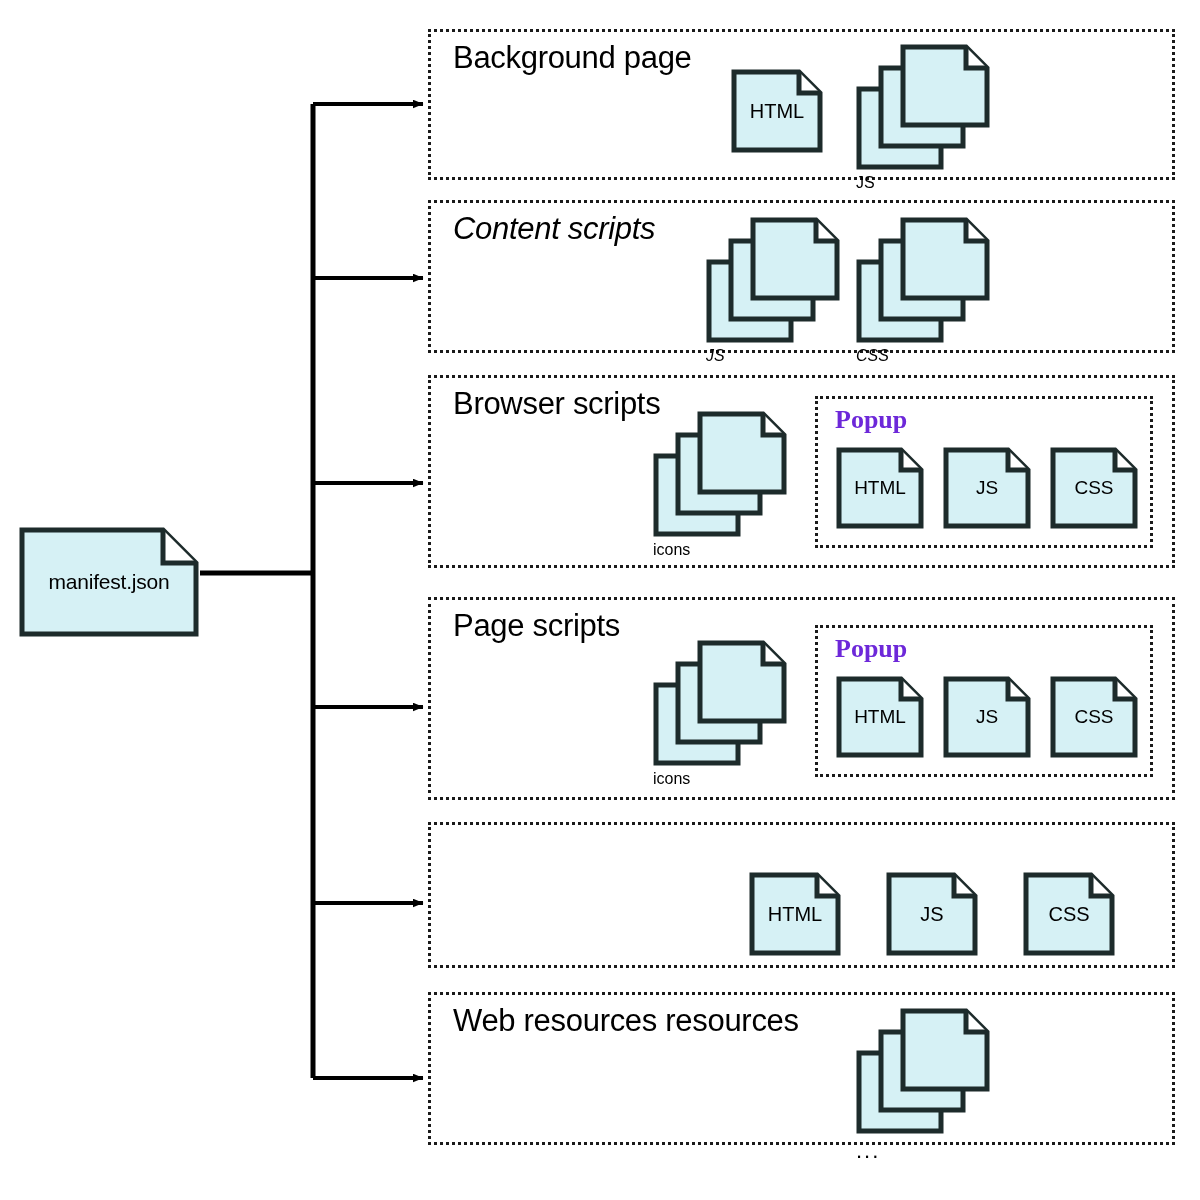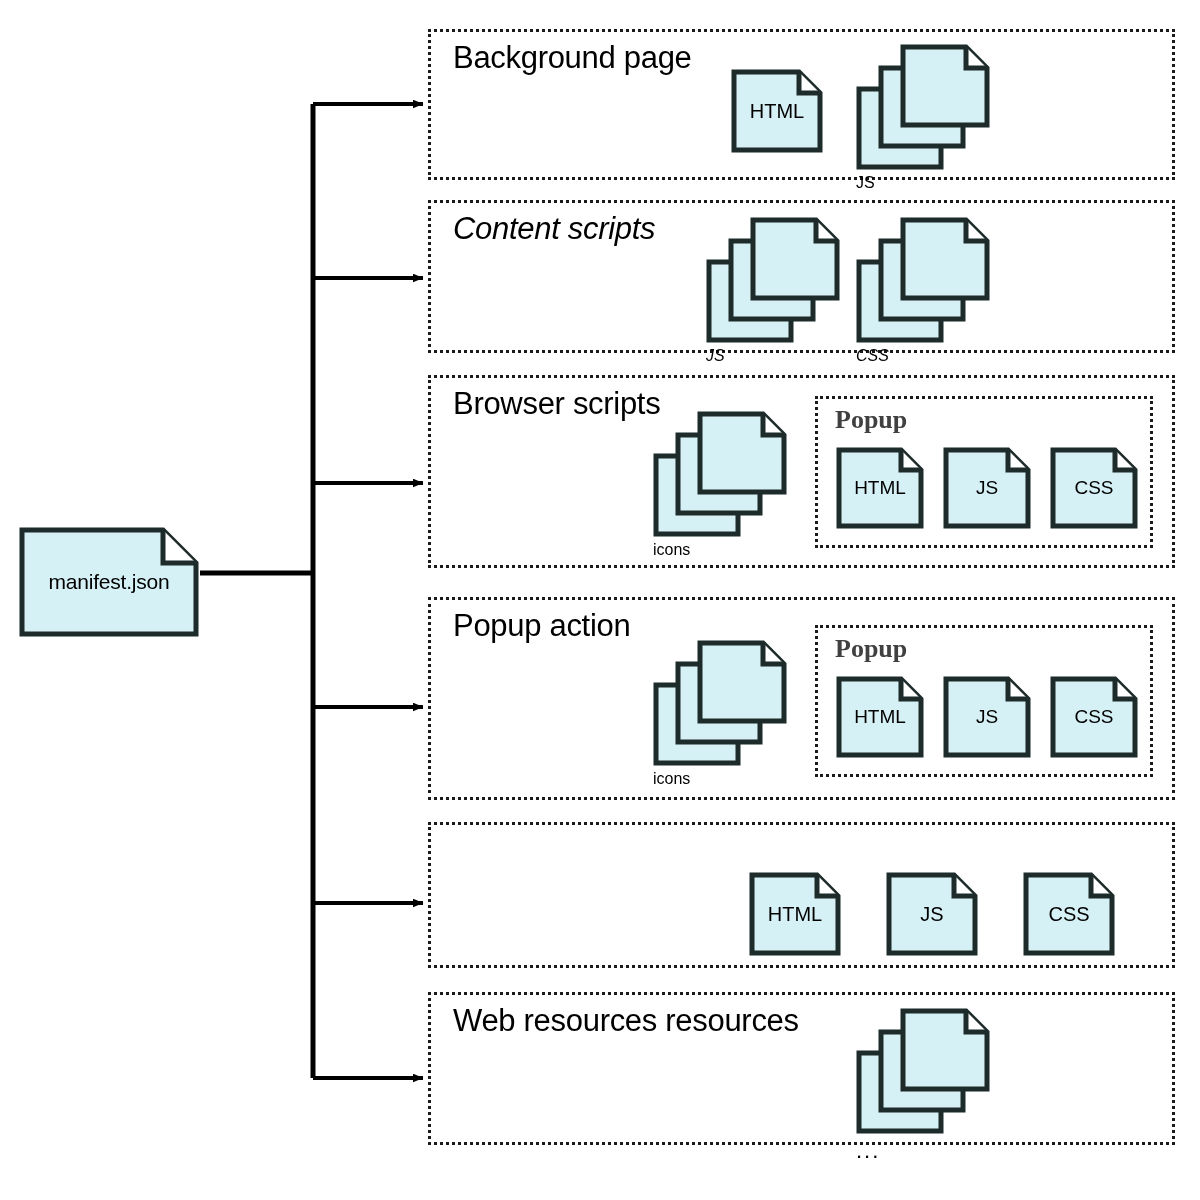--- a/index.html
+++ b/index.html
@@ -50,21 +50,21 @@
     border:3px dotted #1a1a1a;
     box-sizing:border-box;
     background:#ffffff;
   }
   .popup-title{
     position:absolute;
     left:14px;top:6px;
     font-family:"Liberation Serif",serif;
     font-weight:700;
     font-size:26px;
-    color:#404040;
+    color:#6d28d9;
     background:#fff;
     padding:0 3px;
     white-space:nowrap;
   }
 
   
   .doc{position:absolute;border-radius:25px;}
   .doc svg{display:block;overflow:visible;}
   .doc .doctext{
     position:absolute;left:0;top:0;width:100%;height:100%;
@@ -189,21 +189,21 @@
         <svg width="88" height="82" viewBox="0 0 88 82">
           <path d="M3,3 L65,3 L85,23 L85,79 L3,79 Z" fill="#d6f1f5" stroke="#1d2b2b" stroke-width="5" stroke-linejoin="miter"></path>
           <path d="M65,3 L65,23 L85,23" fill="#ffffff" stroke="#1d2b2b" stroke-width="5" stroke-linejoin="miter"></path>
         </svg>
         <div class="doctext">CSS</div>
       </div>
     </div>
   </div>
 
   <div class="section" style="top:597px;height:203px;">
-    <div class="section-title">Popup action</div>
+    <div class="section-title">Page scripts</div>
 
     <div class="stack" style="left:222px;top:40px;width:135px;height:126px;">
       <svg width="135" height="126" viewBox="0 0 135 126">
         <path d="M3,45 L85,45 L85,123 L3,123 Z" fill="#d6f1f5" stroke="#1d2b2b" stroke-width="5" stroke-linejoin="miter"></path>
         <path d="M25,24 L107,24 L107,102 L25,102 Z" fill="#d6f1f5" stroke="#1d2b2b" stroke-width="5" stroke-linejoin="miter"></path>
         <path d="M47,3 L110,3 L131,24 L131,81 L47,81 Z" fill="#d6f1f5" stroke="#1d2b2b" stroke-width="5" stroke-linejoin="miter"></path>
         <path d="M110,3 L110,24 L131,24" fill="#ffffff" stroke="#1d2b2b" stroke-width="5" stroke-linejoin="miter"></path>
       </svg>
       <div class="doctext" style="left:47px;top:3px;width:84px;height:78px;">icons</div>
     </div>

